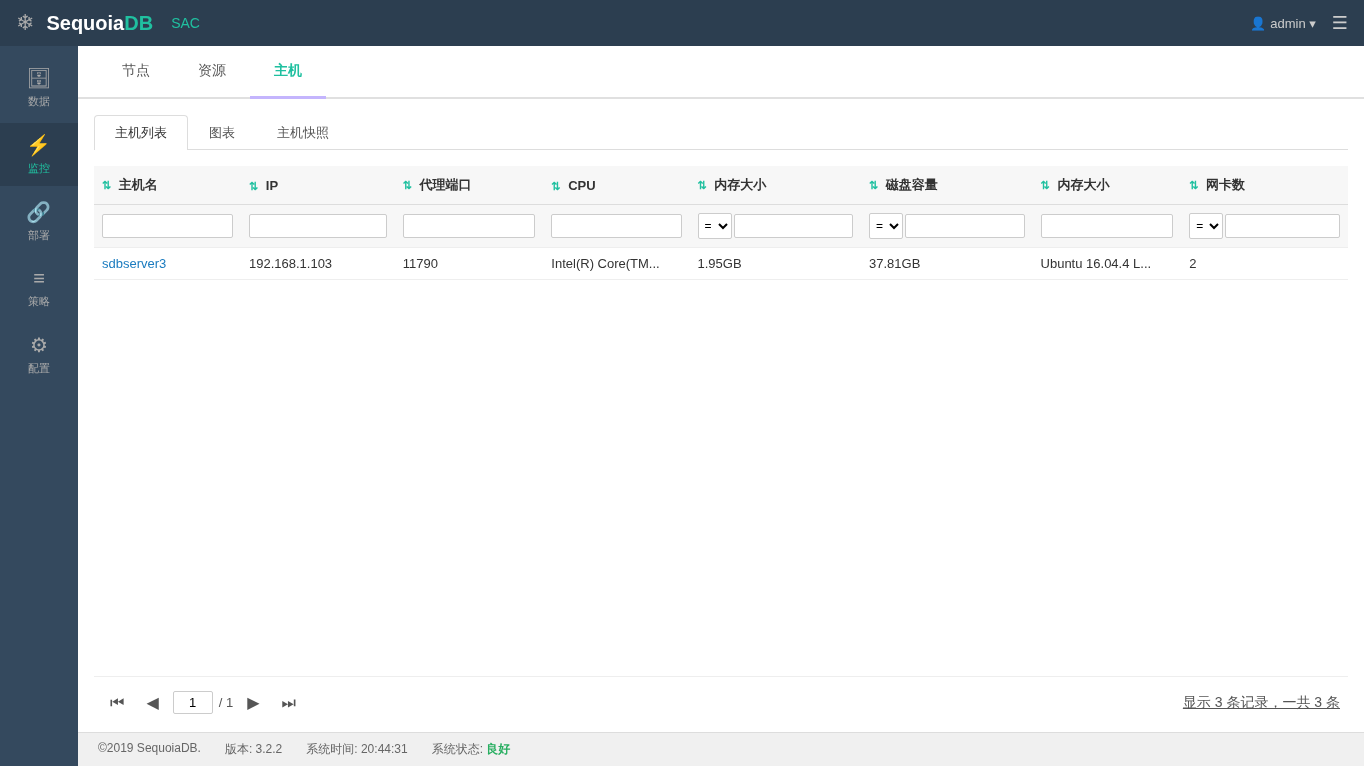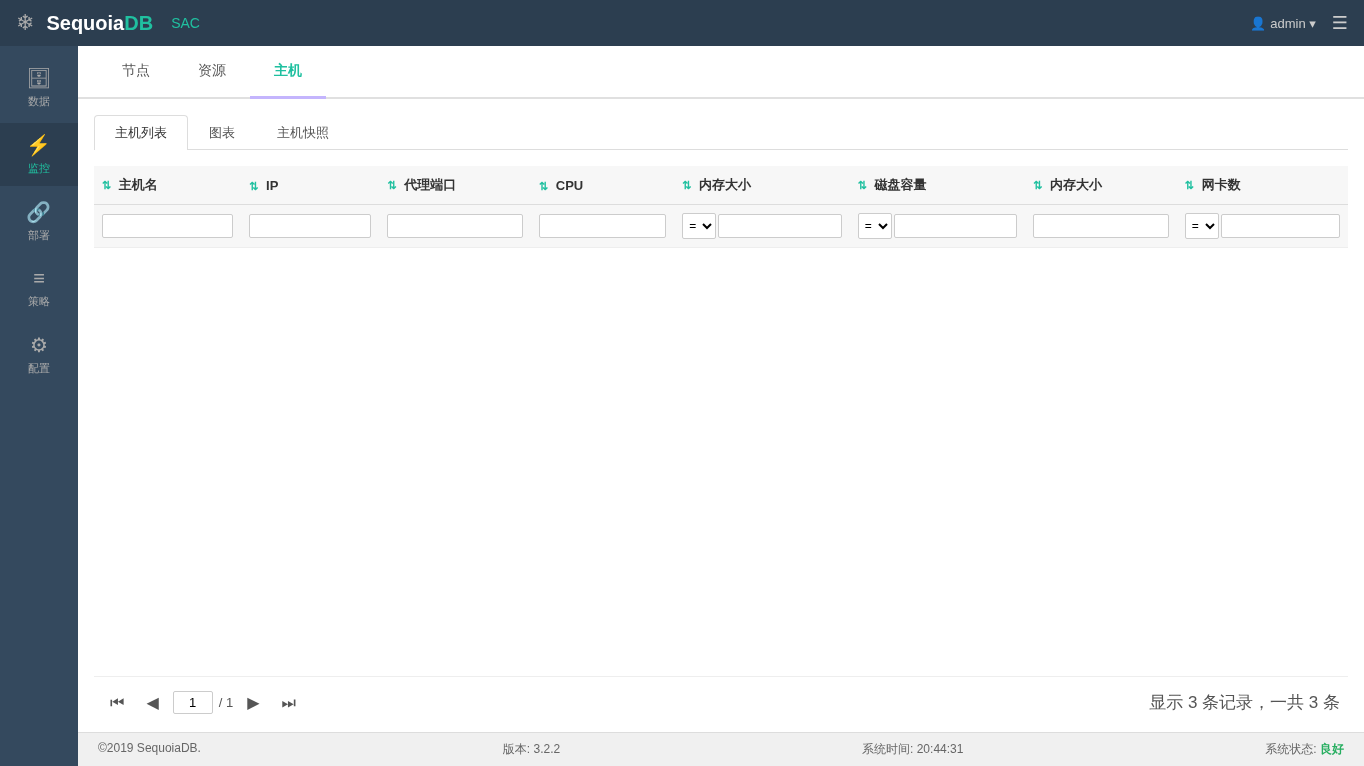--- a/index.html
+++ b/index.html
@@ -184,31 +184,31 @@
     }
     .pag-input {
       width: 40px;
       border: 1px solid #ccc;
       padding: 3px 6px;
       text-align: center;
       font-size: 13px;
       border-radius: 2px;
     }
     .pag-total { color: #555; font-size: 13px; }
-    .pag-info { color: #555; font-size: 17px; }
+    .pag-info { color: #555; font-size: 14px; text-decoration: underline; }
 
     
     .footer {
       background: #f0f0f0;
       border-top: 1px solid #ddd;
       padding: 8px 20px;
       font-size: 12px;
       color: #666;
       display: flex;
-      justify-content: space-between;
+      justify-content: flex-start;
       gap: 24px;
     }
     .footer-status-good { color: #27ae60; font-weight: bold; }
 
     
     .logo-icon { font-size: 22px; color: #aaa; margin-right: 4px; }
   </style>
 </head>
 <body>
 
@@ -342,20 +342,30 @@
                 <div class="filter-select-group">
                   <select>
                     <option>=</option><option>≠</option><option>&gt;</option><option>&lt;</option>
                   </select>
                   <input type="text" style="">
                 </div>
               </td>
             </tr>
           </thead>
           <tbody id="table-body">
+              <tr>
+      <td class="link-cell">sdbserver3</td>
+      <td>192.168.1.103</td>
+      <td>11790</td>
+      <td>Intel(R) Core(TM...</td>
+      <td>1.95GB</td>
+      <td>37.81GB</td>
+      <td>Ubuntu 16.04.4 L...</td>
+      <td>2</td>
+    </tr>
             </tbody>
         </table>
       </div>
 
       <div class="pagination">
         <div class="pagination-controls">
           <button class="pag-btn">⏮</button>
           <button class="pag-btn">◀</button>
           <input class="pag-input" type="text" value="1" style="">
           <span class="pag-total">/ 1</span>

